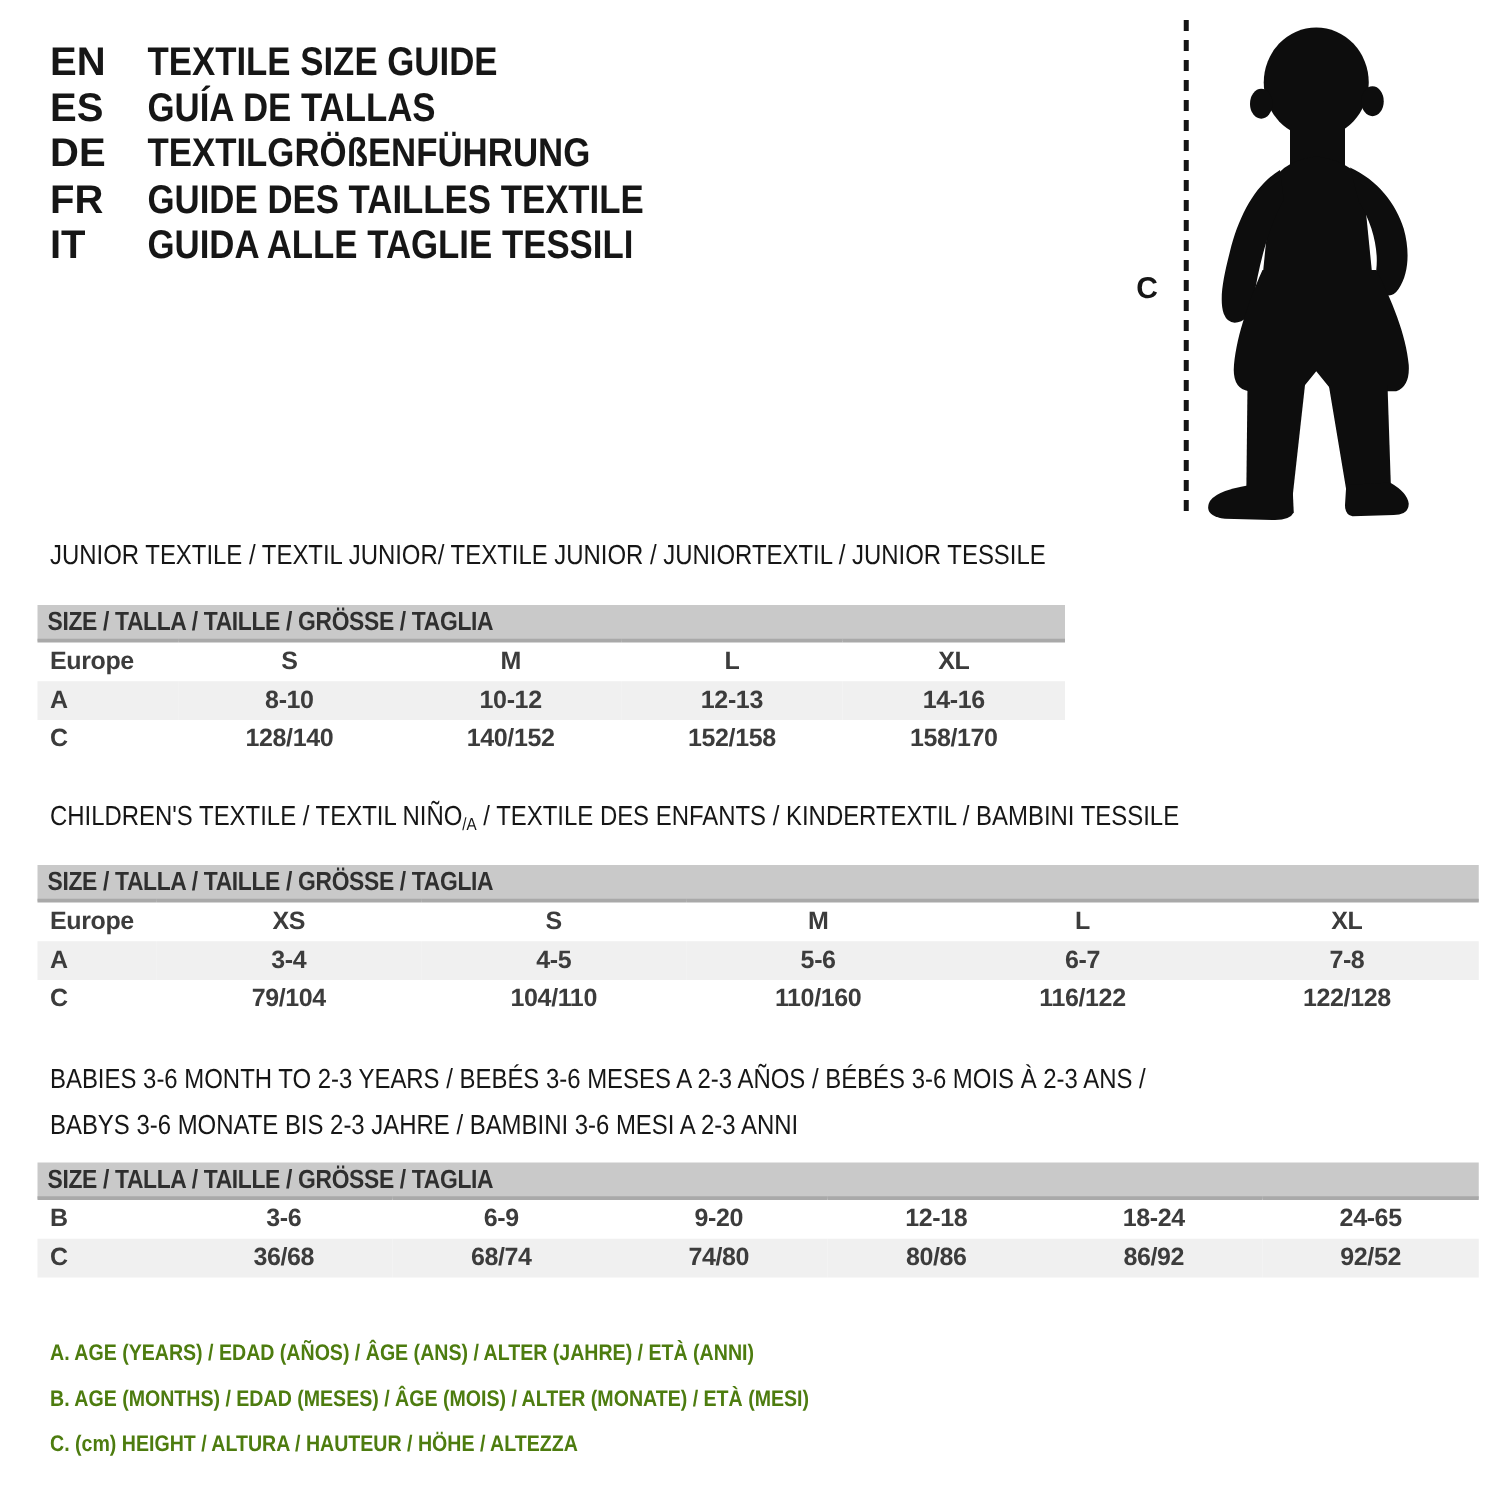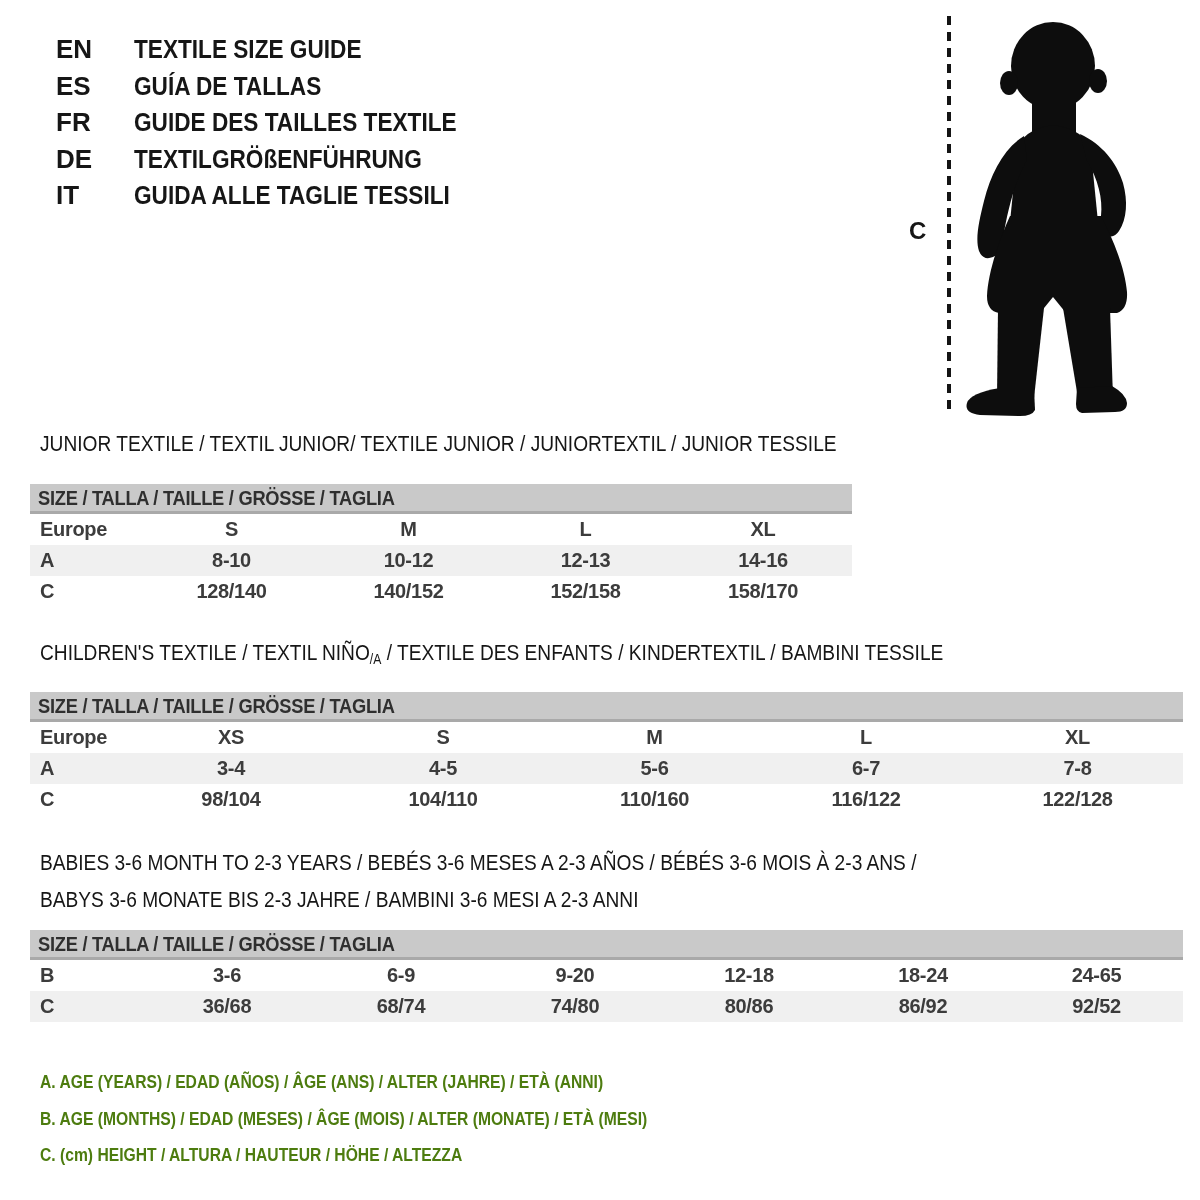--- a/index.html
+++ b/index.html
@@ -5,21 +5,21 @@
   html,body{margin:0;padding:0;background:#fff;}
   .page{
     position:relative;width:1200px;height:1200px;background:#ffffff;overflow:hidden;
     font-family:"Liberation Sans",sans-serif;color:#1a1a1a;
   }
   
   .cond{display:inline-block;transform:scaleX(.87);transform-origin:0 50%;white-space:nowrap;}
 
   
   .langs{position:absolute;left:40px;top:31px;}
-  .lang-row{display:flex;font-size:26px;font-weight:700;line-height:36.6px;color:#161616;margin-left:16px;}
+  .lang-row{display:flex;font-size:32px;font-weight:700;line-height:36.6px;color:#161616;}
   .lang-code{width:78px;flex:0 0 78px;}
 
   
   .toddler{position:absolute;left:960px;top:20px;}
   .dash-line{
     position:absolute;left:947px;top:16px;width:4px;height:400px;
     background:repeating-linear-gradient(to bottom,#141414 0 9px,transparent 9px 16px);
   }
   .fig-label{position:absolute;left:909px;top:217px;font-size:24px;font-weight:700;color:#161616;}
 
@@ -57,26 +57,26 @@
   <div class="langs">
     <div class="lang-row">
       <span class="lang-code">EN</span>
       <span class="cond">TEXTILE SIZE GUIDE</span>
     </div>
     <div class="lang-row">
       <span class="lang-code">ES</span>
       <span class="cond">GUÍA DE TALLAS</span>
     </div>
     <div class="lang-row">
+      <span class="lang-code">DE</span>
+      <span class="cond">TEXTILGRÖßENFÜHRUNG</span>
+    </div>
+    <div class="lang-row">
       <span class="lang-code">FR</span>
       <span class="cond">GUIDE DES TAILLES TEXTILE</span>
-    </div>
-    <div class="lang-row">
-      <span class="lang-code">DE</span>
-      <span class="cond">TEXTILGRÖßENFÜHRUNG</span>
     </div>
     <div class="lang-row">
       <span class="lang-code">IT</span>
       <span class="cond">GUIDA ALLE TAGLIE TESSILI</span>
     </div>
   </div>
 
   <div class="dash-line"></div>
   <div class="fig-label">C</div>
 
@@ -161,21 +161,21 @@
       <tr class="stripe">
         <td class="lbl">A</td>
         <td>3-4</td>
         <td>4-5</td>
         <td>5-6</td>
         <td>6-7</td>
         <td>7-8</td>
       </tr>
       <tr>
         <td class="lbl">C</td>
-        <td>98/104</td>
+        <td>79/104</td>
         <td>104/110</td>
         <td>110/160</td>
         <td>116/122</td>
         <td>122/128</td>
       </tr>
     </tbody>
   </table>
 
   <div class="sec-title title-babies">
     <div><span class="cond">BABIES 3-6 MONTH TO 2-3 YEARS / BEBÉS 3-6 MESES A 2-3 AÑOS / BÉBÉS 3-6 MOIS À 2-3 ANS /</span></div>

